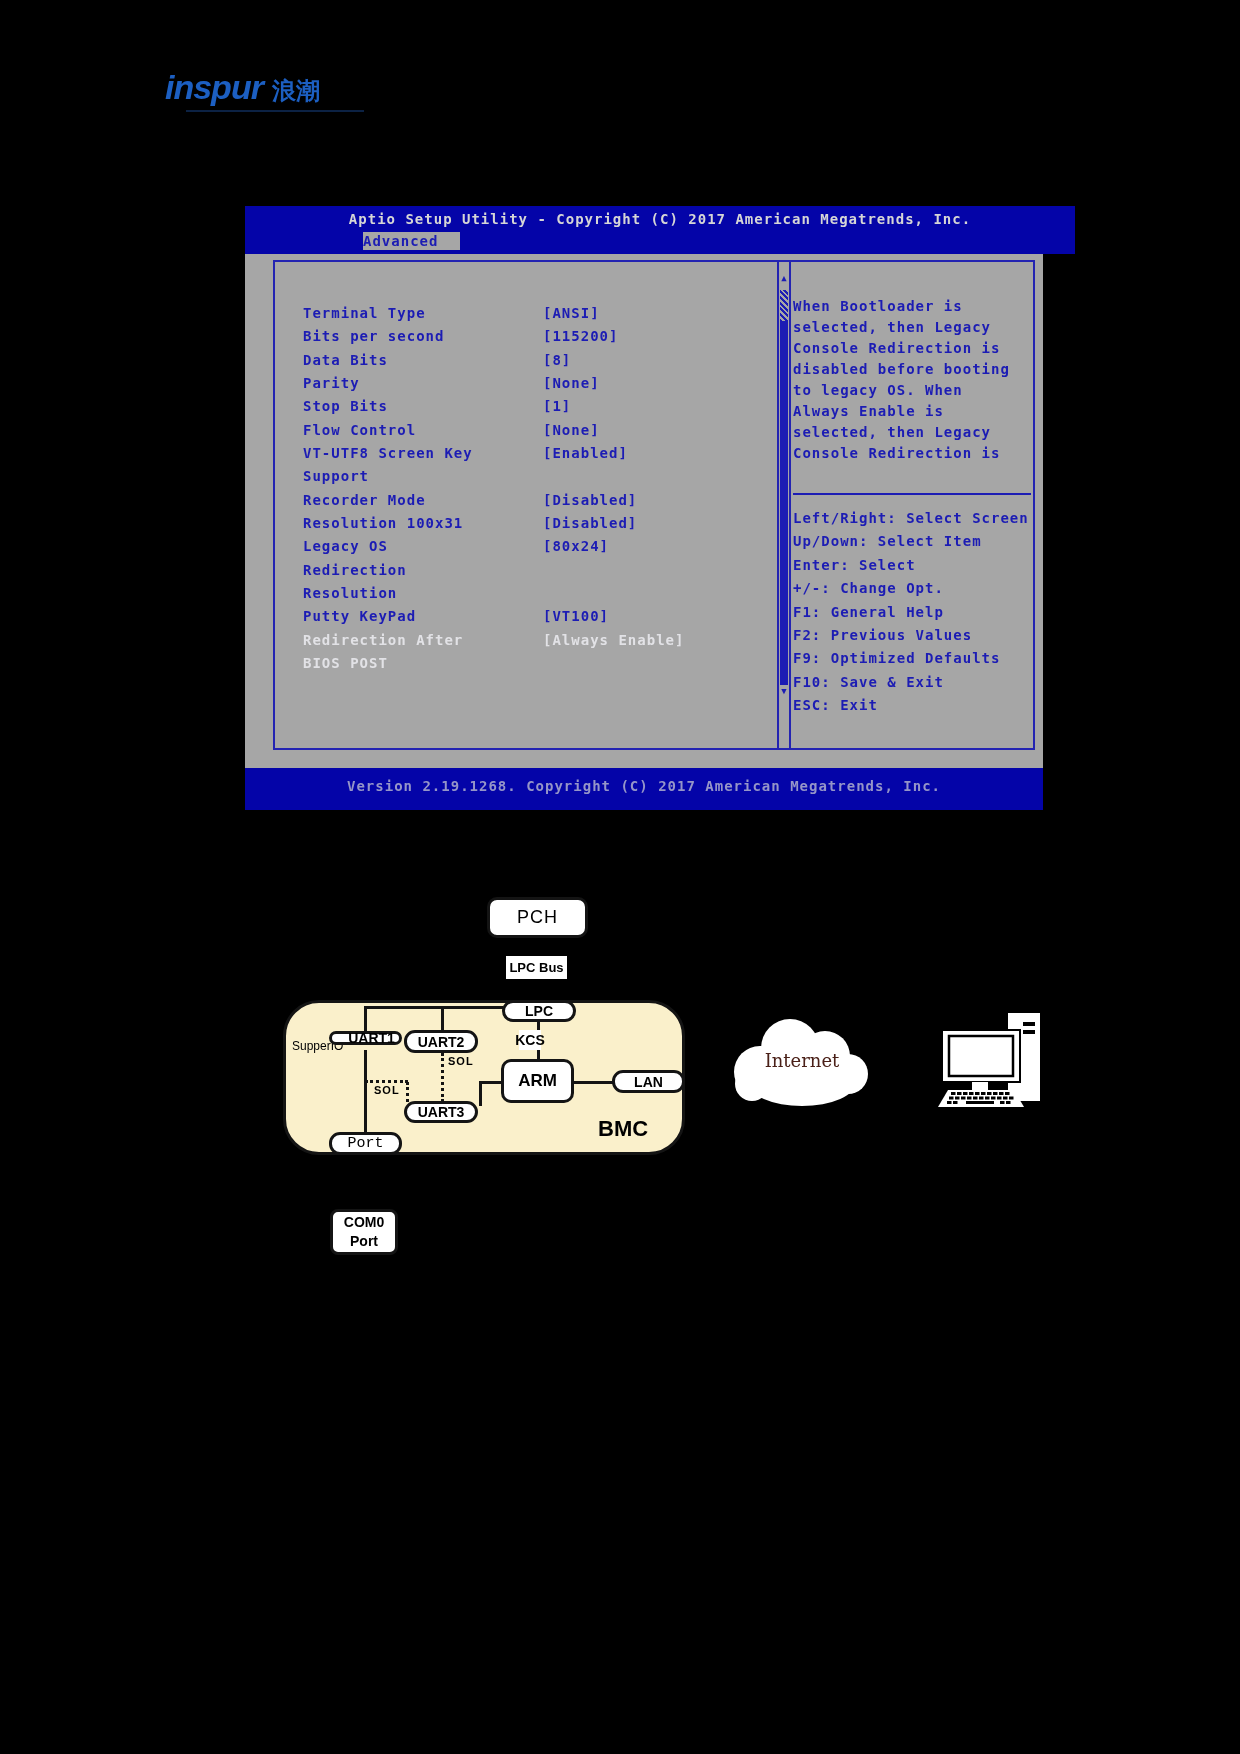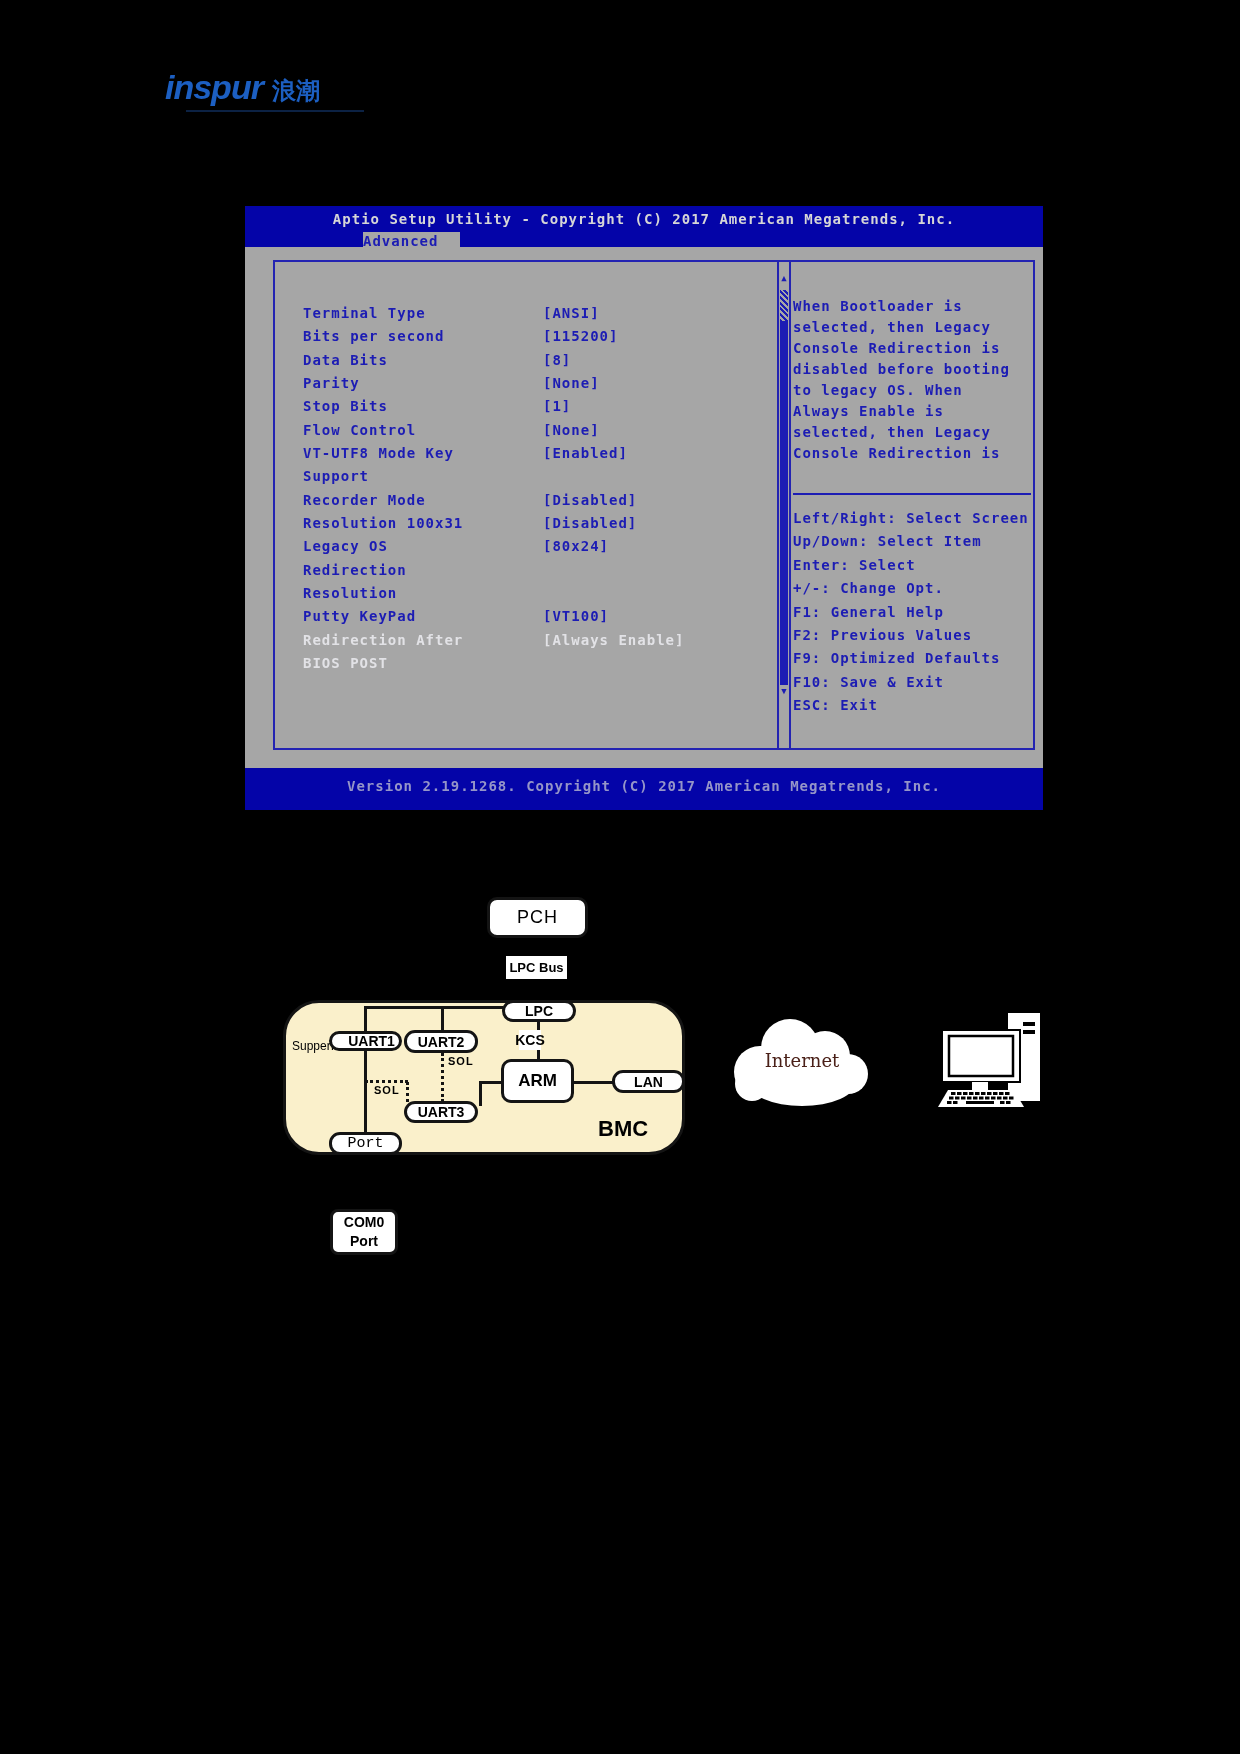--- a/index.html
+++ b/index.html
@@ -27,21 +27,21 @@
   .logo .cjk{font-size:24px;font-weight:bold;margin-left:9px;font-style:normal;}
   .logo-rule{position:absolute;left:186px;top:110px;width:178px;height:2px;background:#1B4C96;opacity:.45;}
 
   
   .bios{
     position:absolute;left:245px;top:206px;width:798px;height:604px;
     background:var(--bios-gray);
     font-family:"DejaVu Sans Mono", monospace;font-size:14px;font-weight:bold;
     letter-spacing:1px;color:var(--bios-text-blue);
   }
-  .bios-header{position:absolute;left:0;top:0;width:100%;height:41px;background:var(--bios-blue);}
+  .bios-header{position:absolute;left:0;top:0;width:100%;height:48px;background:var(--bios-blue);padding-left:32px;}
   .bios-title{position:absolute;left:0;top:5px;width:100%;text-align:center;color:var(--bios-title-text);white-space:nowrap;}
   .bios-tab{position:absolute;left:118px;top:26px;width:97px;height:18px;background:var(--bios-gray);
     color:var(--bios-text-blue);text-align:left;line-height:19px;}
   .bios-frame{position:absolute;left:28px;top:54px;width:762px;height:490px;
     border:2px solid var(--bios-border);box-sizing:border-box;}
   .sb-col{position:absolute;left:532px;top:54px;width:14px;height:490px;box-sizing:border-box;
     border-left:2px solid var(--bios-border);border-right:2px solid var(--bios-border);}
   .sb-up,.sb-down{position:absolute;left:0;width:10px;text-align:center;color:var(--bios-text-blue);
     font-size:9px;line-height:10px;letter-spacing:0;}
   .sb-up{top:13px;} .sb-down{top:426px;}
@@ -68,21 +68,21 @@
   .dg-dot-h{position:absolute;height:0;border-top:3px dotted var(--line-black);z-index:2;}
   .bmc-rect{position:absolute;left:283px;top:1000px;width:402px;height:155px;box-sizing:border-box;
     background:var(--bmc-fill);border:3px solid var(--line-black);border-radius:36px;z-index:1;}
   .pch-box{left:487px;top:897px;width:101px;height:41px;font-weight:normal;font-size:18px;letter-spacing:1px;}
   .lpcbus-label{left:506px;top:956px;width:61px;height:23px;background:var(--box-white);
     display:flex;align-items:center;justify-content:center;font-weight:bold;font-size:13px;z-index:3;}
   .kcs-label{left:519px;top:1030px;width:22px;height:20px;background:var(--box-white);
     display:flex;align-items:center;justify-content:center;font-weight:bold;font-size:14px;z-index:3;}
   .supperio{left:292px;top:1010px;font-size:12px;margin-top:29px;}
   .sol{font-size:11px;font-weight:bold;letter-spacing:1px;}
-  .uart1{left:329px;top:1031px;width:73px;height:20px;border-radius:11px;padding-left:12px;}
+  .uart1{left:329px;top:1031px;width:73px;height:14px;border-radius:11px;padding-left:12px;}
   .uart2{left:404px;top:1030px;width:74px;height:23px;border-radius:11px;}
   .lpc{left:502px;top:1000px;width:74px;height:22px;border-radius:11px;}
   .arm{left:501px;top:1059px;width:73px;height:44px;border-radius:10px;font-size:17px;}
   .lan{left:612px;top:1070px;width:73px;height:23px;border-radius:11px;}
   .uart3{left:404px;top:1101px;width:74px;height:22px;border-radius:11px;}
   .portbox{left:329px;top:1132px;width:73px;height:23px;border-radius:11px;
     font-family:"Liberation Mono", monospace;font-weight:normal;font-size:15px;}
   .bmc-name{left:598px;top:1116px;font-size:22px;font-weight:bold;}
   .com0-box{left:330px;top:1181px;width:68px;height:46px;border-radius:8px;flex-direction:column;
     line-height:19px;font-size:14px;margin-top:28px;}
@@ -107,21 +107,21 @@
 
   <div class="bios-frame"></div>
 
   <div class="menu-items" id="menu-items">
       <div class="menu-row"><span class="m-label">Terminal Type</span><span class="m-value">[ANSI]</span></div>
       <div class="menu-row"><span class="m-label">Bits per second</span><span class="m-value">[115200]</span></div>
       <div class="menu-row"><span class="m-label">Data Bits</span><span class="m-value">[8]</span></div>
       <div class="menu-row"><span class="m-label">Parity</span><span class="m-value">[None]</span></div>
       <div class="menu-row"><span class="m-label">Stop Bits</span><span class="m-value">[1]</span></div>
       <div class="menu-row"><span class="m-label">Flow Control</span><span class="m-value">[None]</span></div>
-      <div class="menu-row"><span class="m-label">VT-UTF8 Mode Key</span><span class="m-value">[Enabled]</span></div>
+      <div class="menu-row"><span class="m-label">VT-UTF8 Screen Key</span><span class="m-value">[Enabled]</span></div>
       <div class="menu-row"><span class="m-label">Support</span><span class="m-value"></span></div>
       <div class="menu-row"><span class="m-label">Recorder Mode</span><span class="m-value">[Disabled]</span></div>
       <div class="menu-row"><span class="m-label">Resolution 100x31</span><span class="m-value">[Disabled]</span></div>
       <div class="menu-row"><span class="m-label">Legacy OS</span><span class="m-value">[80x24]</span></div>
       <div class="menu-row"><span class="m-label">Redirection</span><span class="m-value"></span></div>
       <div class="menu-row"><span class="m-label">Resolution</span><span class="m-value"></span></div>
       <div class="menu-row"><span class="m-label">Putty KeyPad</span><span class="m-value">[VT100]</span></div>
       <div class="menu-row selected"><span class="m-label">Redirection After</span><span class="m-value">[Always Enable]</span></div>
       <div class="menu-row selected"><span class="m-label">BIOS POST</span><span class="m-value"></span></div>
     </div>

